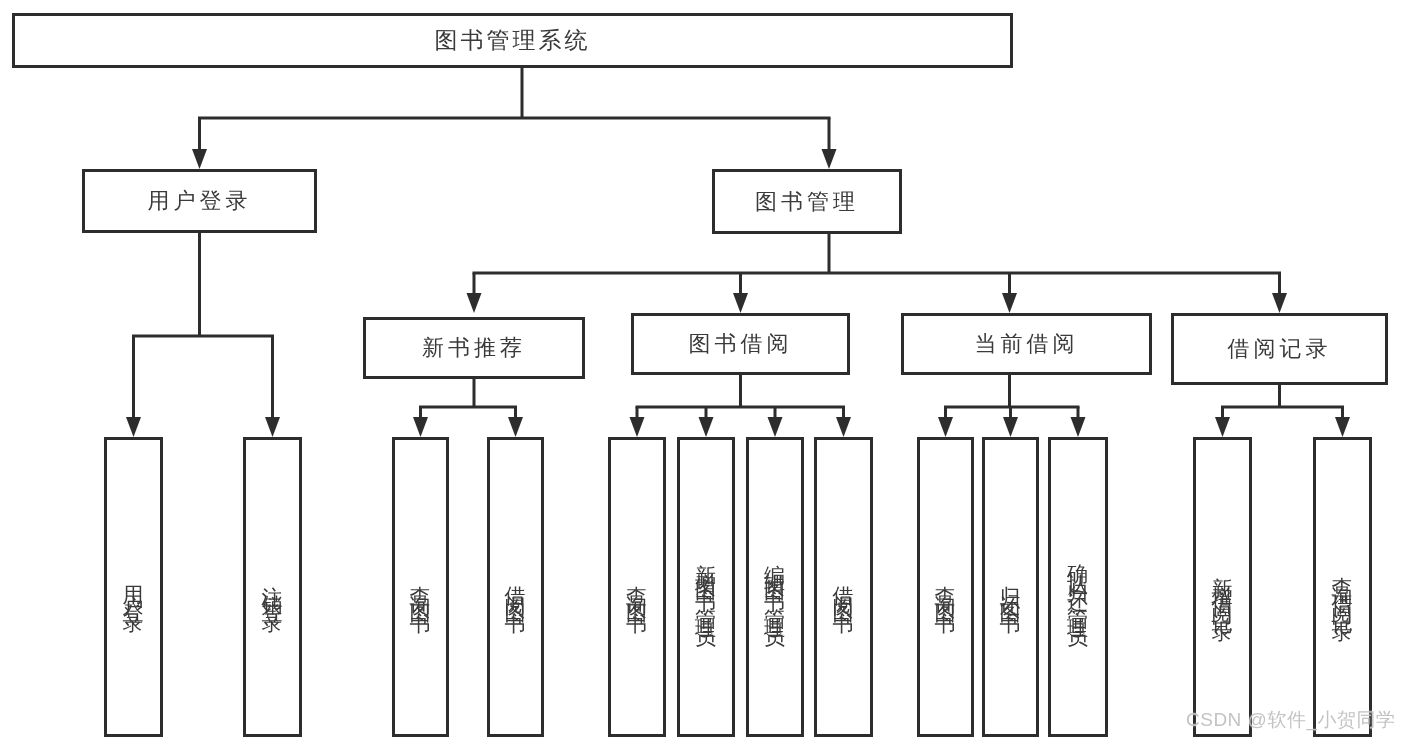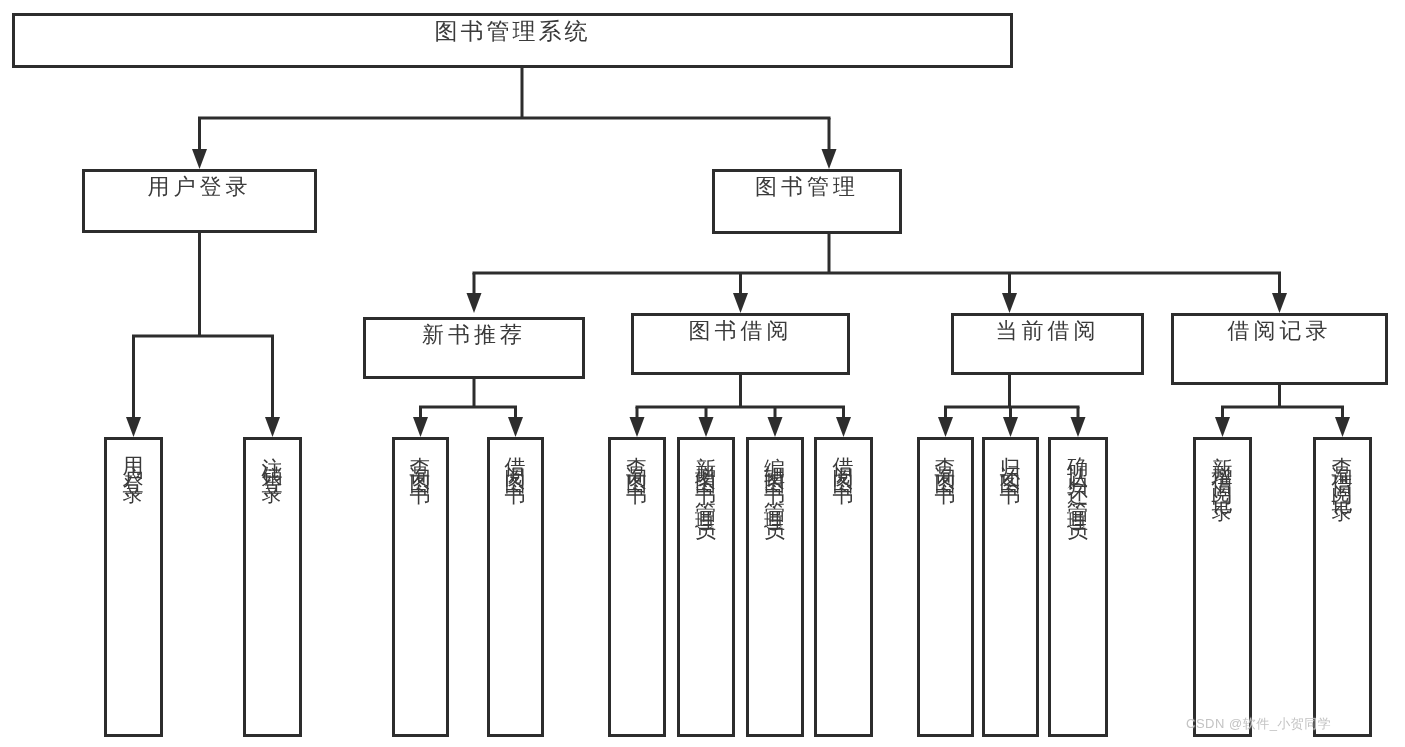--- a/index.html
+++ b/index.html
@@ -10,45 +10,44 @@
     font-family:"Liberation Sans",sans-serif;
     overflow:hidden;
   }
   .wires{position:absolute;left:0;top:0;z-index:0;}
   .node{
     position:absolute;
     box-sizing:border-box;
     border:3px solid #2d2d2d;
     background:#ffffff;
     display:flex;
-    align-items:flex-start;
+    align-items:center;
     justify-content:center;
     color:#3a3a3a;
     z-index:1;
   }
   .node.root-box span{font-size:23px;letter-spacing:3px;font-weight:400;}
   .node.h span{font-size:22px;letter-spacing:4px;}
   .node.v span{
     writing-mode:vertical-rl;
     text-orientation:mixed;
     font-size:21px;
     letter-spacing:9px;
     line-height:1;
   }
   .watermark{
     position:absolute;
     z-index:3;
     left:1186px;
     top:707px;
-    font-size:13px;
+    font-size:19px;
     color:rgba(192,192,192,0.95);
     text-shadow:0 0 2px rgba(255,255,255,0.8);
     letter-spacing:0.5px;
     white-space:nowrap;
-    margin-top:8px;
   }
 </style>
 </head>
 <body>
 
 <div class="canvas">
 
   <svg class="wires" width="1405" height="747" viewBox="0 0 1405 747">
       <g>
         <line x1="522" y1="66" x2="522" y2="118" stroke="#2d2d2d" stroke-width="3"></line>
@@ -128,21 +127,21 @@
   <div class="node h" style="left:712px;top:169px;width:190px;height:65px">
     <span>图书管理</span>
   </div>
 
   <div class="node h" style="left:363px;top:317px;width:222px;height:62px">
     <span>新书推荐</span>
   </div>
   <div class="node h" style="left:631px;top:313px;width:219px;height:62px">
     <span>图书借阅</span>
   </div>
-  <div class="node h" style="left:951px;top:313px;width:193px;height:62px">
+  <div class="node h" style="left:901px;top:313px;width:251px;height:62px">
     <span>当前借阅</span>
   </div>
   <div class="node h" style="left:1171px;top:313px;width:217px;height:72px">
     <span>借阅记录</span>
   </div>
 
   <div class="node v" style="left:104px;top:437px;width:59px;height:300px">
     <span>用户登录</span>
   </div>
   <div class="node v" style="left:243px;top:437px;width:59px;height:300px">

